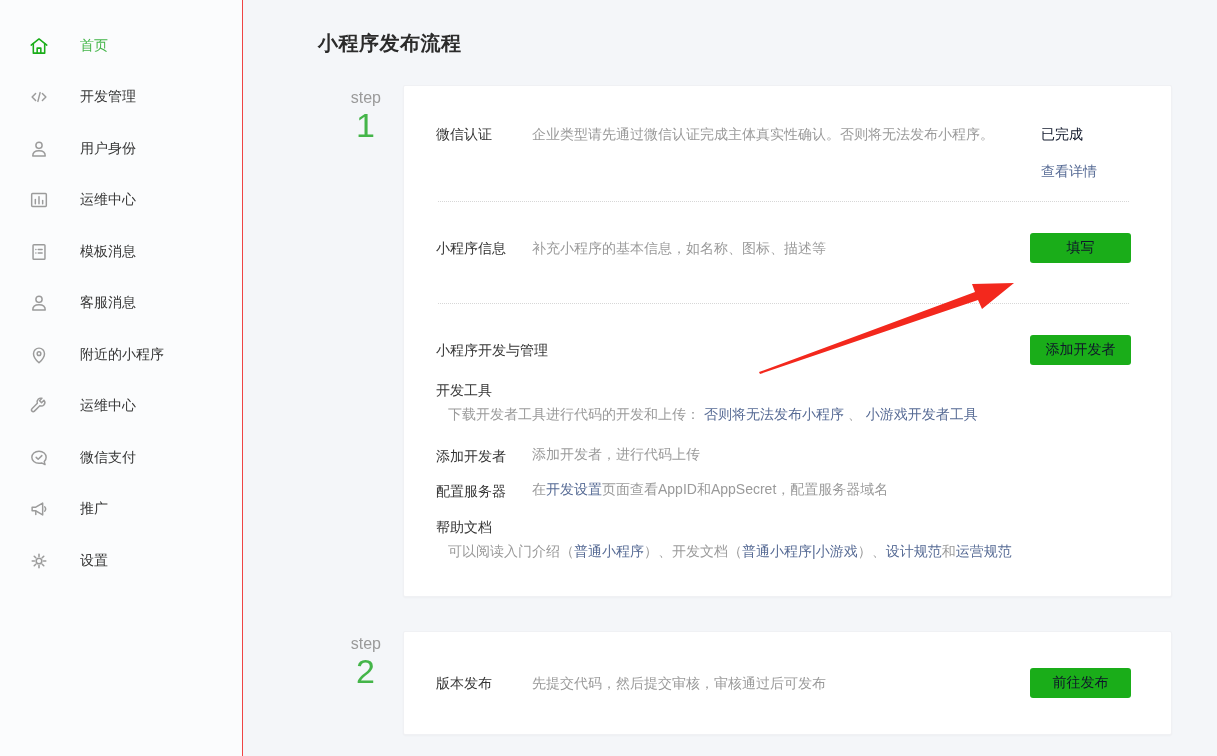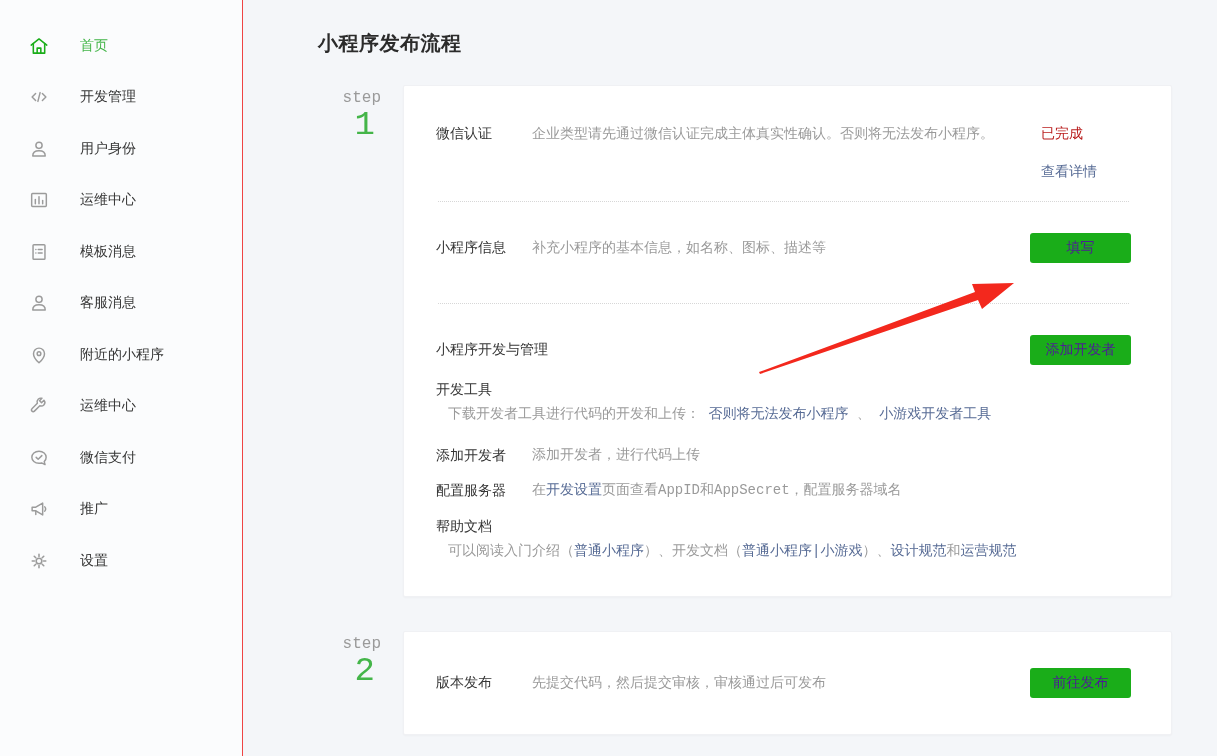--- a/index.html
+++ b/index.html
@@ -15,45 +15,45 @@
     background:#fbfcfd; border-right:1px solid #ef4444; padding-top:20px;
   }
   .side-item {
     height:51.5px; display:flex; align-items:center; cursor:pointer;
   }
   .side-item .icn { width:22px; height:22px; margin-left:28px; color:#9b9b9b; flex:none; display:flex; align-items:center; justify-content:center; }
   .side-item .lbl { margin-left:30px; color:#353535; font-size:14px; }
   .side-item.active .icn { color:#1aad19; }
   .side-item.active .lbl { color:#44b549; }
   
-  .main { position:absolute; left:243px; top:0; width:974px; height:756px; padding:30px 45px 20px 75px;font-family:Liberation Mono, monospace; }
+  .main { position:absolute; left:243px; top:0; width:974px; height:756px; padding:30px 45px 20px 75px; }
   .page-title { font-size:20px; font-weight:bold; color:#2b2b2b; letter-spacing:.5px; }
   .step { display:flex; margin-top:28px; }
   .step2 { margin-top:34px; }
   .step-col { width:85px; flex:none; text-align:right; padding-right:22px; }
   .step-word { color:#9a9a9a; font-size:16px; margin-top:4px; }
   .step-num { color:#44b549; font-size:34px; line-height:1.1; padding-right:6px; }
   .card {
     flex:1; background:#fff; border-radius:2px;
     box-shadow:0 1px 2px rgba(0,0,0,.03); border:1px solid #f0f1f4;
     padding:38px 40px 34px 32px;
   }
   .card2 { padding-top:36px; padding-bottom:36px; }
   .row { display:flex; align-items:flex-start; }
   .row-v { align-items:center; }
   .row-label { color:#353535; min-width:96px; flex:none; line-height:21px; }
   .row-label.wide { min-width:0; }
   .row-desc { color:#9a9a9a; line-height:21px; padding-right:10px; }
   .row-right { margin-left:auto; flex:none; }
   .status-block { text-align:left; padding-right:6px; width:90px; }
-  .status { color:#b91c1c; line-height:21px; }
+  .status { color:#0f172a; line-height:21px; }
   .link { color:#576b95; text-decoration:none; cursor:pointer; }
   .status-block .link { display:inline-block; margin-top:18px; }
   .green-btn {
-    background:#1aad19; color:#4c1d95; border:0; border-radius:3px;
+    background:#1aad19; color:#0f172a; border:0; border-radius:3px;
     min-width:101px; height:30px; font-size:14px; cursor:pointer;
     font-family:inherit; padding:0 14px;
   }
   .dotted-sep { border-top:1px dotted #d7d7d7; margin:20px 2px 0 2px; }
   .m-top-32 { margin-top:31px; }
   .m-top-30 { margin-top:40px; }
   .sub-title { color:#353535; line-height:21px; }
   .sub-block { margin-top:15px; }
   .sub-line { color:#9a9a9a; margin-top:3px; padding-left:12px; line-height:21px; }
   .sub-row { display:flex; margin-top:14px; }

